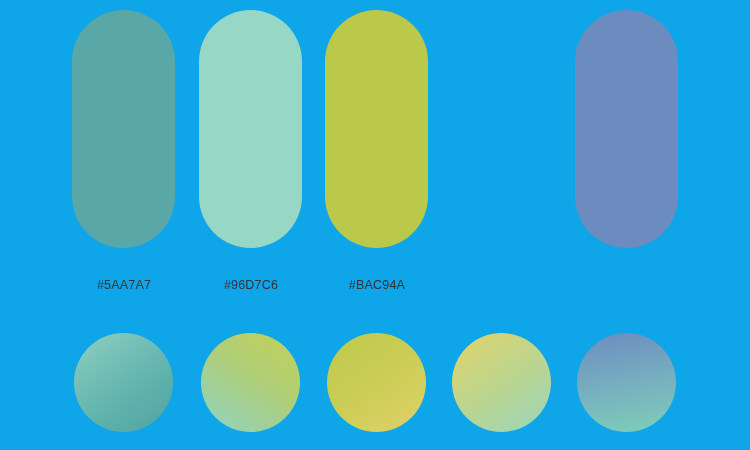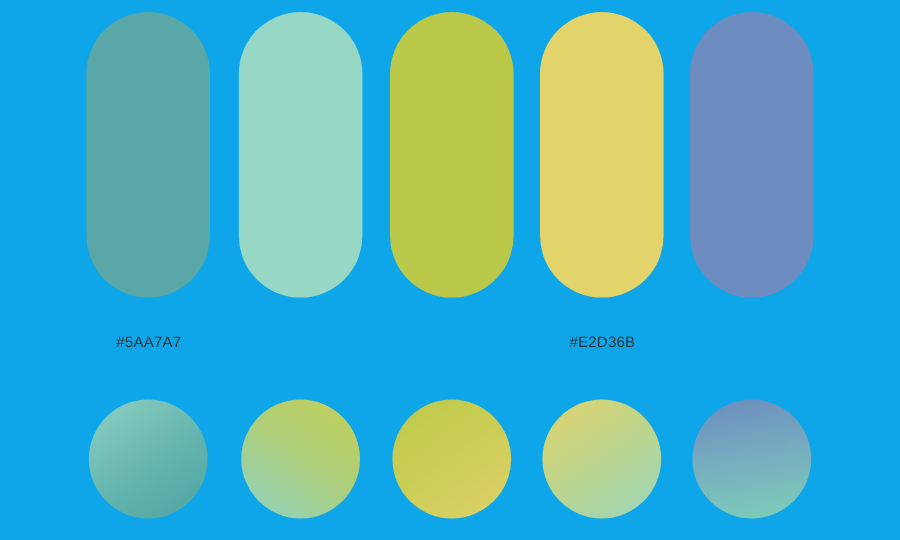--- a/index.html
+++ b/index.html
@@ -93,30 +93,28 @@
 
   <div id="swatch-row">
 
     <div class="swatch-column" style="left:61px">
       <div class="swatch-pill" style="background:#5AA7A7"></div>
       <div class="swatch-label">#5AA7A7</div>
     </div>
 
     <div class="swatch-column" style="left:188px">
       <div class="swatch-pill" style="background:#96D7C6"></div>
+      <div class="swatch-label">#96D7C6</div>
     </div>
 
     <div class="swatch-column" style="left:314px">
       <div class="swatch-pill" style="background:#BAC94A"></div>
+      <div class="swatch-label">#BAC94A</div>
     </div>
 
-    <div class="swatch-column" style="left:439px">
-      <div class="swatch-pill" style="background:#E2D36B"></div>
-      <div class="swatch-label">#E2D36B</div>
-    </div>
 
     <div class="swatch-column" style="left:564px">
       <div class="swatch-pill" style="background:#6C8CBF"></div>
     </div>
 
   </div>
 
   <div id="blend-row">
 
     <div class="blend-column" style="left:61px">

